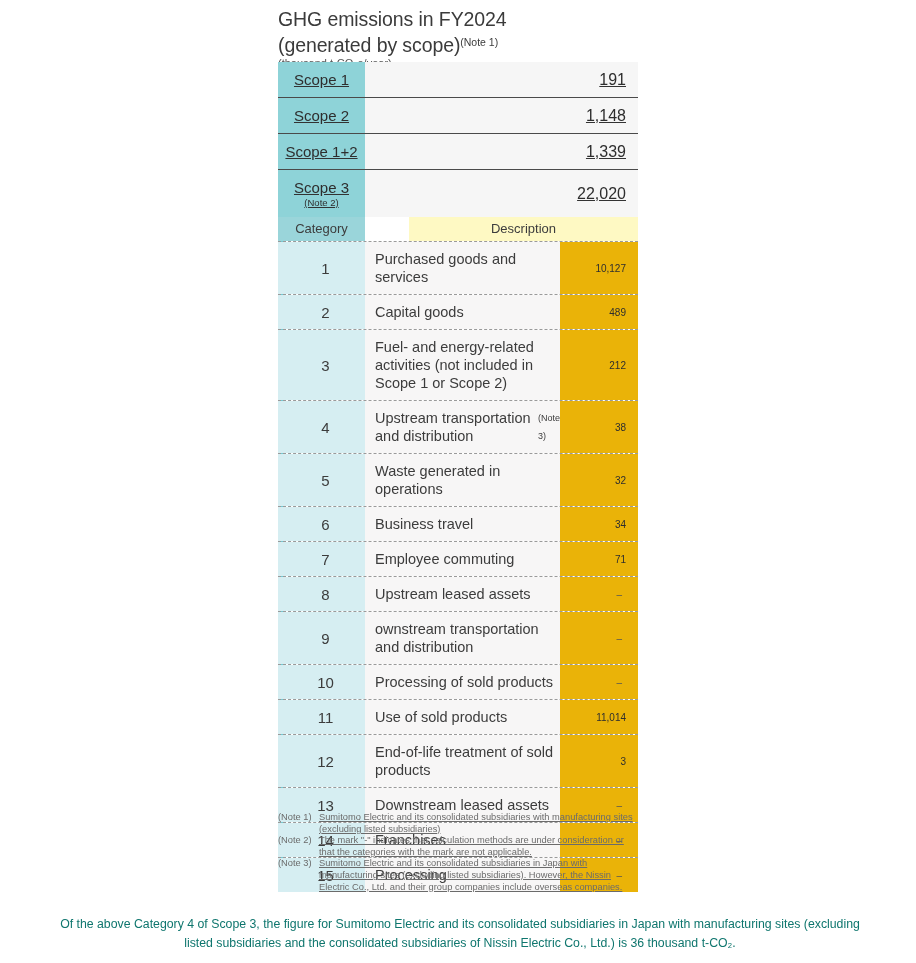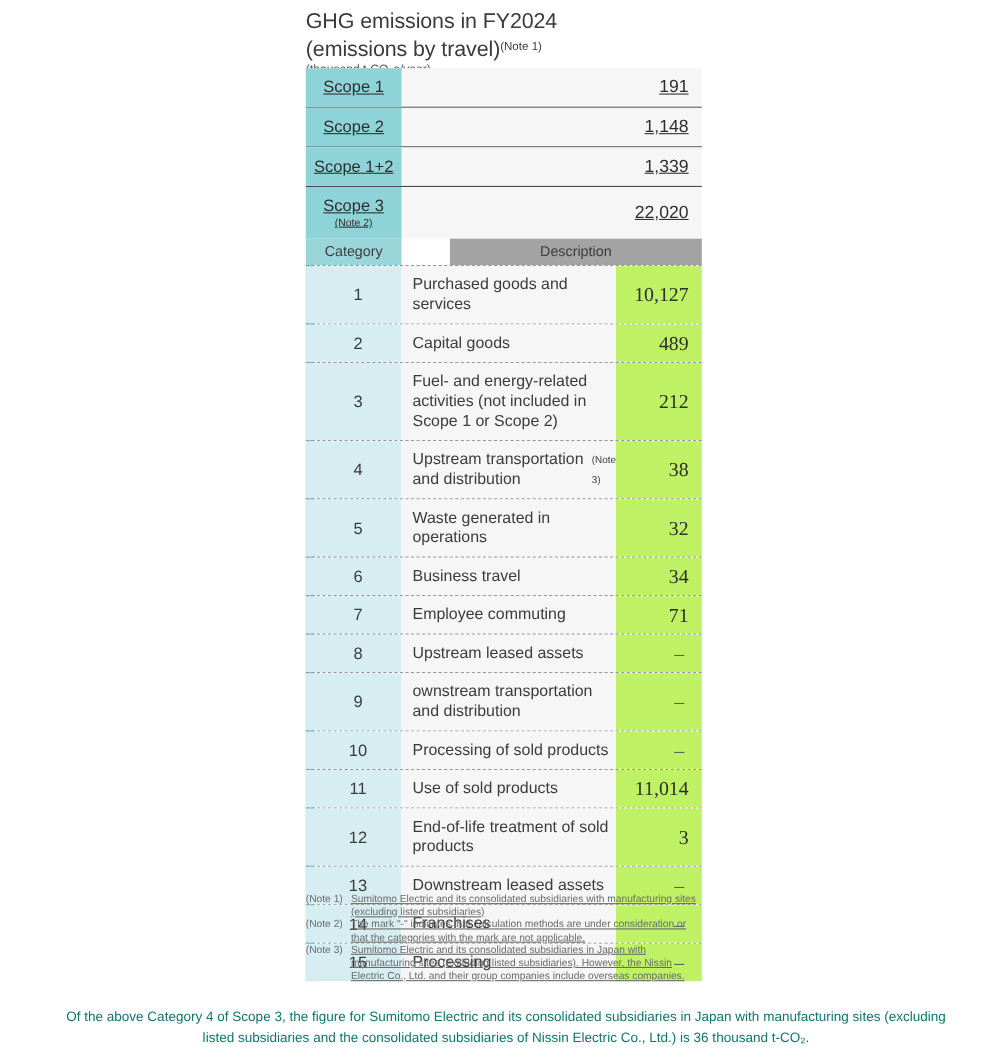--- a/index.html
+++ b/index.html
@@ -105,21 +105,21 @@
     font-size: 13px;
     color: #3c3c3c;
     display: flex;
     align-items: center;
     justify-content: center;
     padding: 4px 0 5px 0;
     box-sizing: border-box;
   }
   .cat-header .hdr-desc {
     flex: 1 1 auto;
-    background: #a3a3a3;
+    background: #fef9c3;
     font-size: 13px;
     color: #3c3c3c;
     display: flex;
     align-items: center;
     justify-content: center;
     padding: 4px 0 5px 0;
     margin-left: 44px;
   }
 
   
@@ -165,29 +165,28 @@
     padding: 8px 0 8px 10px;
     box-sizing: border-box;
   }
   .cat-desc .sup-note {
     font-size: 9px;
     vertical-align: 5px;
   }
   .cat-val {
     width: 78px;
     flex: 0 0 78px;
-    background: #bef264;
+    background: #eab308;
     display: flex;
     align-items: center;
     justify-content: flex-end;
     padding-right: 12px;
-    font-size: 18px;
+    font-size: 10px;
     color: #2e2e2e;
     box-sizing: border-box;
-    font-family: Liberation Serif, serif;
   }
   .cat-val.dash {
     justify-content: flex-end;
     padding-right: 16px;
     color: #555555;
   }
 
   
   .notes {
     position: absolute;
@@ -218,21 +217,21 @@
     line-height: 19px;
     color: #0f766e;
     text-align: center;
   }
 </style>
 </head>
 <body>
 
 <div class="title-block">
   <div class="title-line">GHG emissions in FY2024</div>
-  <div class="title-line"><span>(emissions by travel)</span><span class="title-note">(Note 1)</span></div>
+  <div class="title-line"><span>(generated by scope)</span><span class="title-note">(Note 1)</span></div>
 </div>
 
 <div class="unit-label">(thousand t-CO₂e/year)</div>
 
 <div class="table">
 
   <div id="scope-rows">
       <div class="scope-row">
         <div class="scope-label">
           <span>Scope 1</span>

